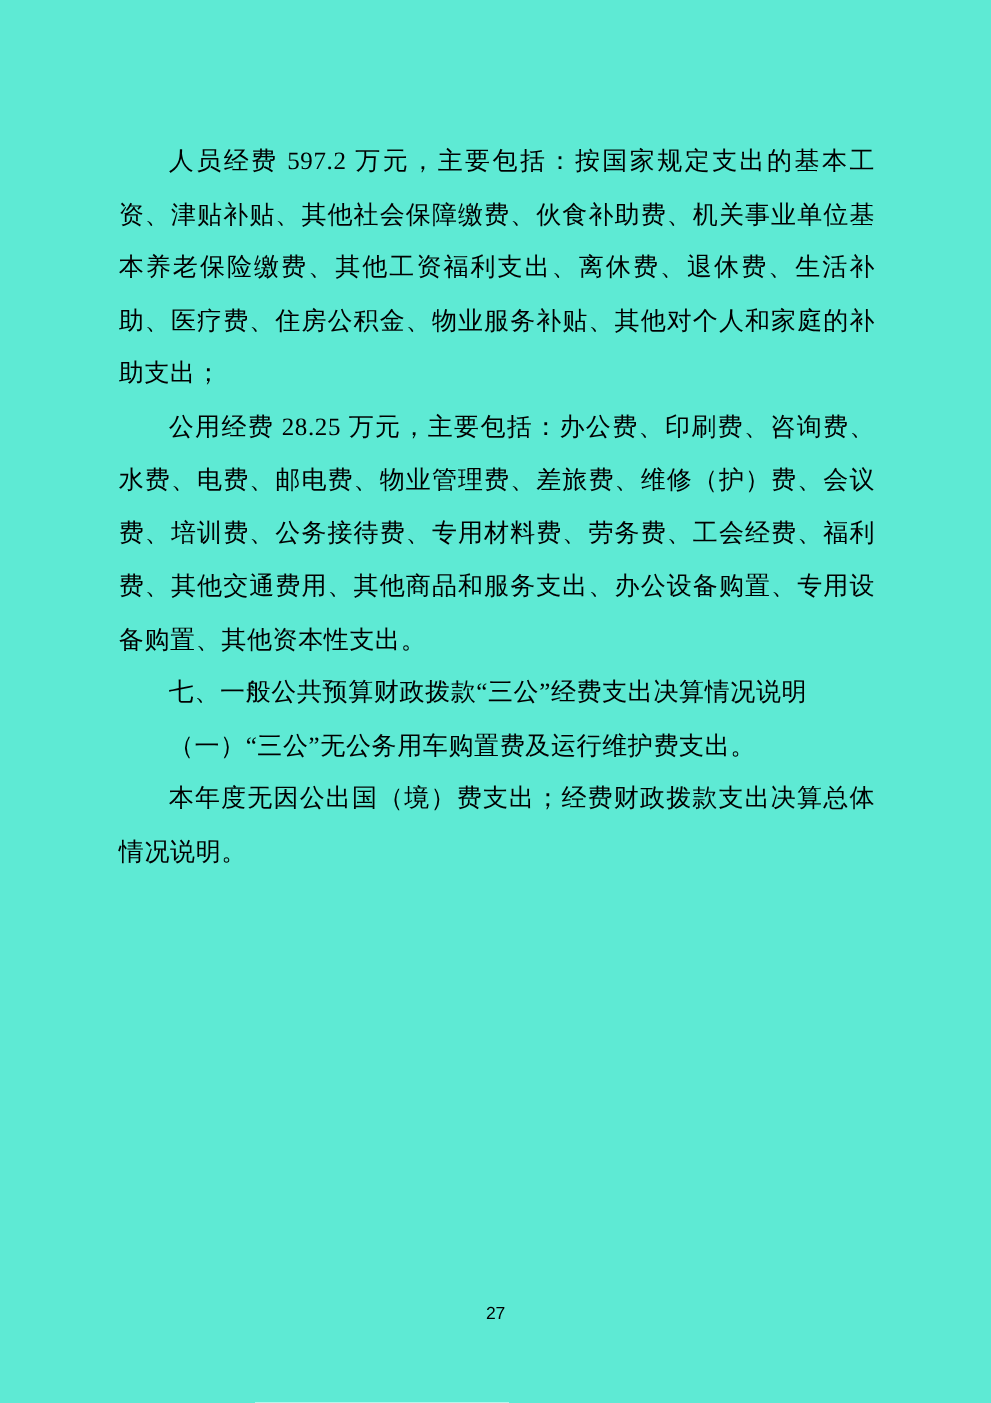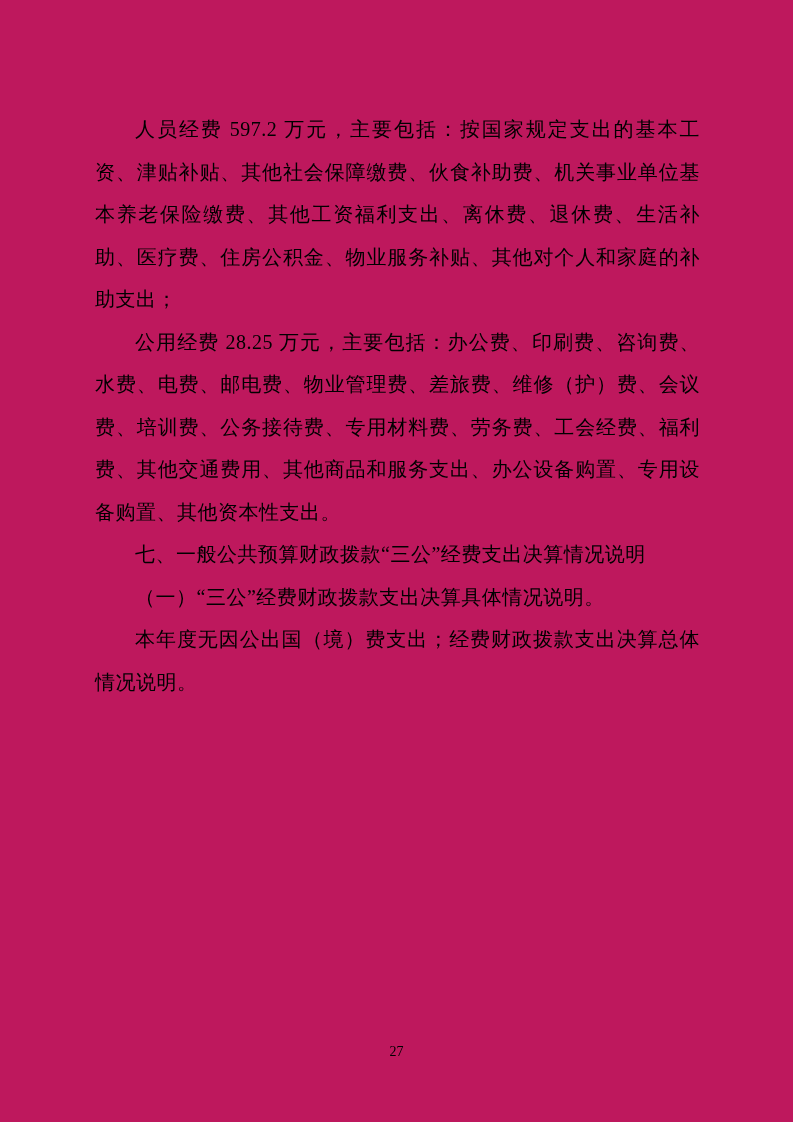--- a/index.html
+++ b/index.html
@@ -4,21 +4,21 @@
 <style>
   html, body {
     margin: 0;
     padding: 0;
     background: #ffffff;
   }
   .page {
     position: relative;
     width: 793px;
     height: 1122px;
-    background: #be185d;
+    background: #5eead4;
     overflow: hidden;
     font-family: "Liberation Serif", "DejaVu Serif", serif;
     color: #000000;
     box-sizing: border-box;
   }
   .content {
     position: absolute;
     top: 108px;
     left: 95px;
     right: 93px;
@@ -39,32 +39,32 @@
   }
   .page-footer {
     position: absolute;
     bottom: 62px;
     left: 0;
     right: 0;
     text-align: center;
   }
   .page-number {
     font-size: 14px;
-    font-family: Liberation Serif, serif;
+    font-family: Liberation Sans, sans-serif;
     color: #000000;
   }
 </style>
 </head>
 <body>
 
 <div class="page">
   <div class="content">
     <p class="para">人员经费 597.2 万元，主要包括：按国家规定支出的基本工资、津贴补贴、其他社会保障缴费、伙食补助费、机关事业单位基本养老保险缴费、其他工资福利支出、离休费、退休费、生活补助、医疗费、住房公积金、物业服务补贴、其他对个人和家庭的补助支出；</p>
     <p class="para">公用经费 28.25 万元，主要包括：办公费、印刷费、咨询费、水费、电费、邮电费、物业管理费、差旅费、维修（护）费、会议费、培训费、公务接待费、专用材料费、劳务费、工会经费、福利费、其他交通费用、其他商品和服务支出、办公设备购置、专用设备购置、其他资本性支出。</p>
     <p class="para bold">七、一般公共预算财政拨款“三公”经费支出决算情况说明</p>
-    <p class="para bold">（一）“三公”经费财政拨款支出决算具体情况说明。</p>
+    <p class="para bold">（一）“三公”无公务用车购置费及运行维护费支出。</p>
     <p class="para">本年度无因公出国（境）费支出；经费财政拨款支出决算总体情况说明。</p>
   </div>
 
   <div class="page-footer">
     <span class="page-number">27</span>
   </div>
 </div>
 
 </body></html>

